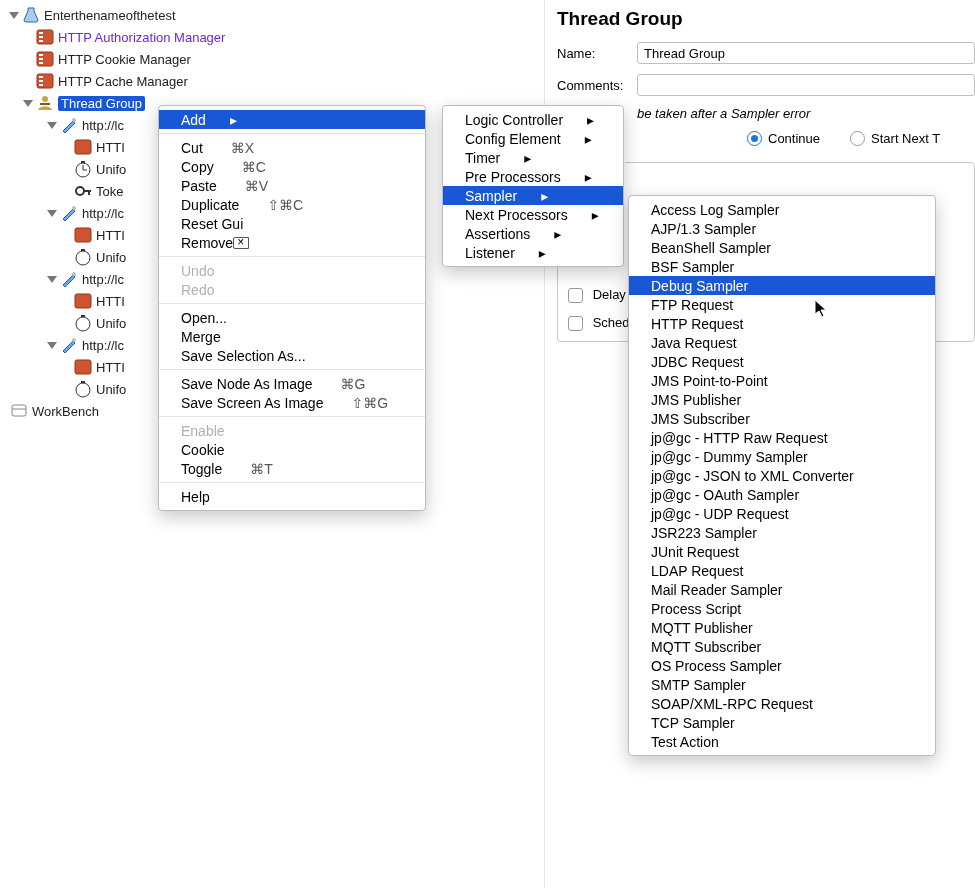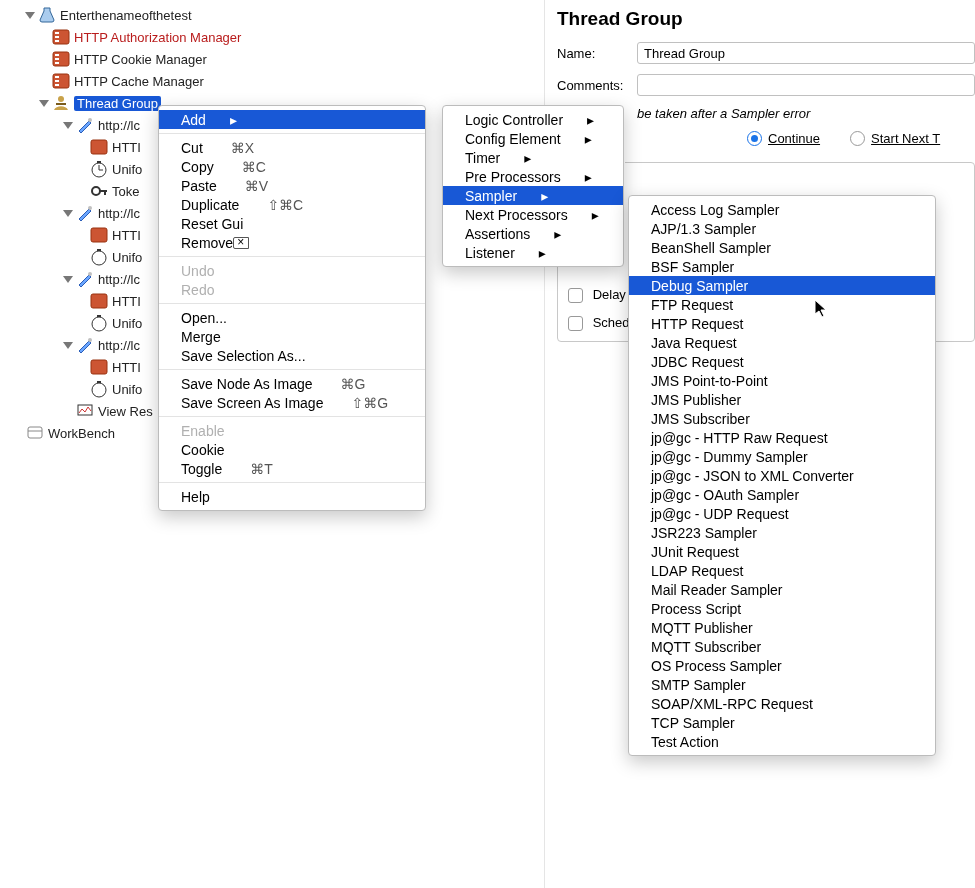--- a/index.html
+++ b/index.html
@@ -52,21 +52,21 @@
   .sampler-error-label {
     margin: 6px 0 10px 0;
     font-style: italic;
   }
   .radio-row {
     display: flex;
     gap: 30px;
     padding-left: 190px;
     margin-bottom: 16px;
   }
-  .radio-item { display: flex; align-items: center; gap: 6px; text-decoration: underline; }
+  .radio-item { display: flex; align-items: center; gap: 6px; }
   .radio-circle {
     width: 15px; height: 15px; border-radius: 50%;
     border: 1px solid #999; display: inline-block; position: relative;
   }
   .radio-circle.checked { border-color: #1a73e8; }
   .radio-circle.checked::after {
     content: ""; position: absolute; width: 7px; height: 7px;
     background: #1a73e8; border-radius: 50%; top: 3px; left: 3px;
   }
   .group-box {
@@ -80,21 +80,21 @@
     position: absolute; top: -10px; left: 8px;
     background: #fff; padding: 0 4px; font-size: 13px;
   }
   .checkbox {
     width: 15px; height: 15px; border: 1px solid #999;
     border-radius: 3px; display: inline-block; margin-right: 6px;
     vertical-align: middle;
   }
 
   
-  .tree { padding-left: 20px; }
+  .tree { padding-left: 4px; }
   .tree-row {
     display: flex; align-items: center; height: 22px; white-space: nowrap;
     padding-right: 6px;
   }
   .tree-indent { display: inline-block; }
   .disclosure {
     width: 12px; height: 12px; display: inline-flex;
     align-items: center; justify-content: center; margin-right: 2px;
   }
   .disclosure svg { width: 10px; height: 10px; }
@@ -170,21 +170,21 @@
       <div class="tree-row">
         <span class="tree-indent" style="width:32px"></span>
         <span class="node-icon">
           <svg viewBox="0 0 18 18">
               <rect x="1" y="2" width="16" height="14" rx="2" fill="#cc5533" stroke="#993311"></rect>
               <rect x="3" y="4" width="4" height="2" fill="#fff"></rect>
               <rect x="3" y="8" width="4" height="2" fill="#fff"></rect>
               <rect x="3" y="12" width="4" height="2" fill="#fff"></rect>
             </svg>
         </span>
-        <span class="node-label" style="color:#b91c1c">HTTP Authorization Manager</span>
+        <span class="node-label" style="color:#6d28d9">HTTP Authorization Manager</span>
       </div>
 
       <div class="tree-row">
         <span class="tree-indent" style="width:32px"></span>
         <span class="node-icon">
           <svg viewBox="0 0 18 18">
               <rect x="1" y="2" width="16" height="14" rx="2" fill="#cc5533" stroke="#993311"></rect>
               <rect x="3" y="4" width="4" height="2" fill="#fff"></rect>
               <rect x="3" y="8" width="4" height="2" fill="#fff"></rect>
               <rect x="3" y="12" width="4" height="2" fill="#fff"></rect>
@@ -369,30 +369,20 @@
         <span class="tree-indent" style="width:70px"></span>
         <span class="node-icon">
           <svg viewBox="0 0 18 18">
               <circle cx="9" cy="10" r="7" fill="#fff" stroke="#333"></circle>
               <rect x="7" y="1" width="4" height="2" fill="#333"></rect>
             </svg>
         </span>
         <span class="node-label">Unifo</span>
       </div>
 
-      <div class="tree-row">
-        <span class="tree-indent" style="width:56px"></span>
-        <span class="node-icon">
-          <svg viewBox="0 0 18 18">
-              <rect x="2" y="3" width="14" height="10" fill="#fff" stroke="#333"></rect>
-              <polyline points="3,11 6,7 9,10 12,5 15,9" fill="none" stroke="#cc3333"></polyline>
-            </svg>
-        </span>
-        <span class="node-label">View Res</span>
-      </div>
 
       <div class="tree-row">
         <span class="tree-indent" style="width:6px"></span>
         <span class="node-icon">
           <svg viewBox="0 0 18 18">
               <rect x="2" y="3" width="14" height="11" rx="2" fill="#fff" stroke="#888"></rect>
               <line x1="2" y1="7" x2="16" y2="7" stroke="#888"></line>
             </svg>
         </span>
         <span class="node-label">WorkBench</span>

